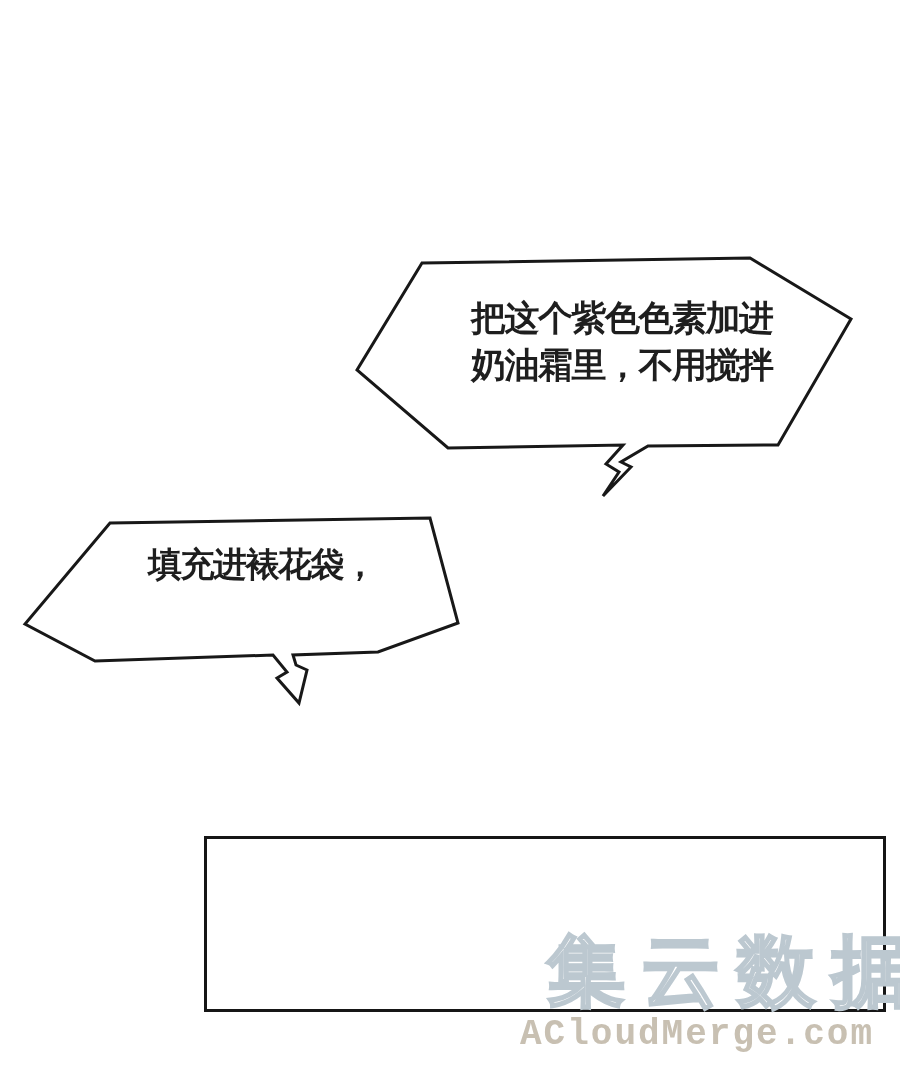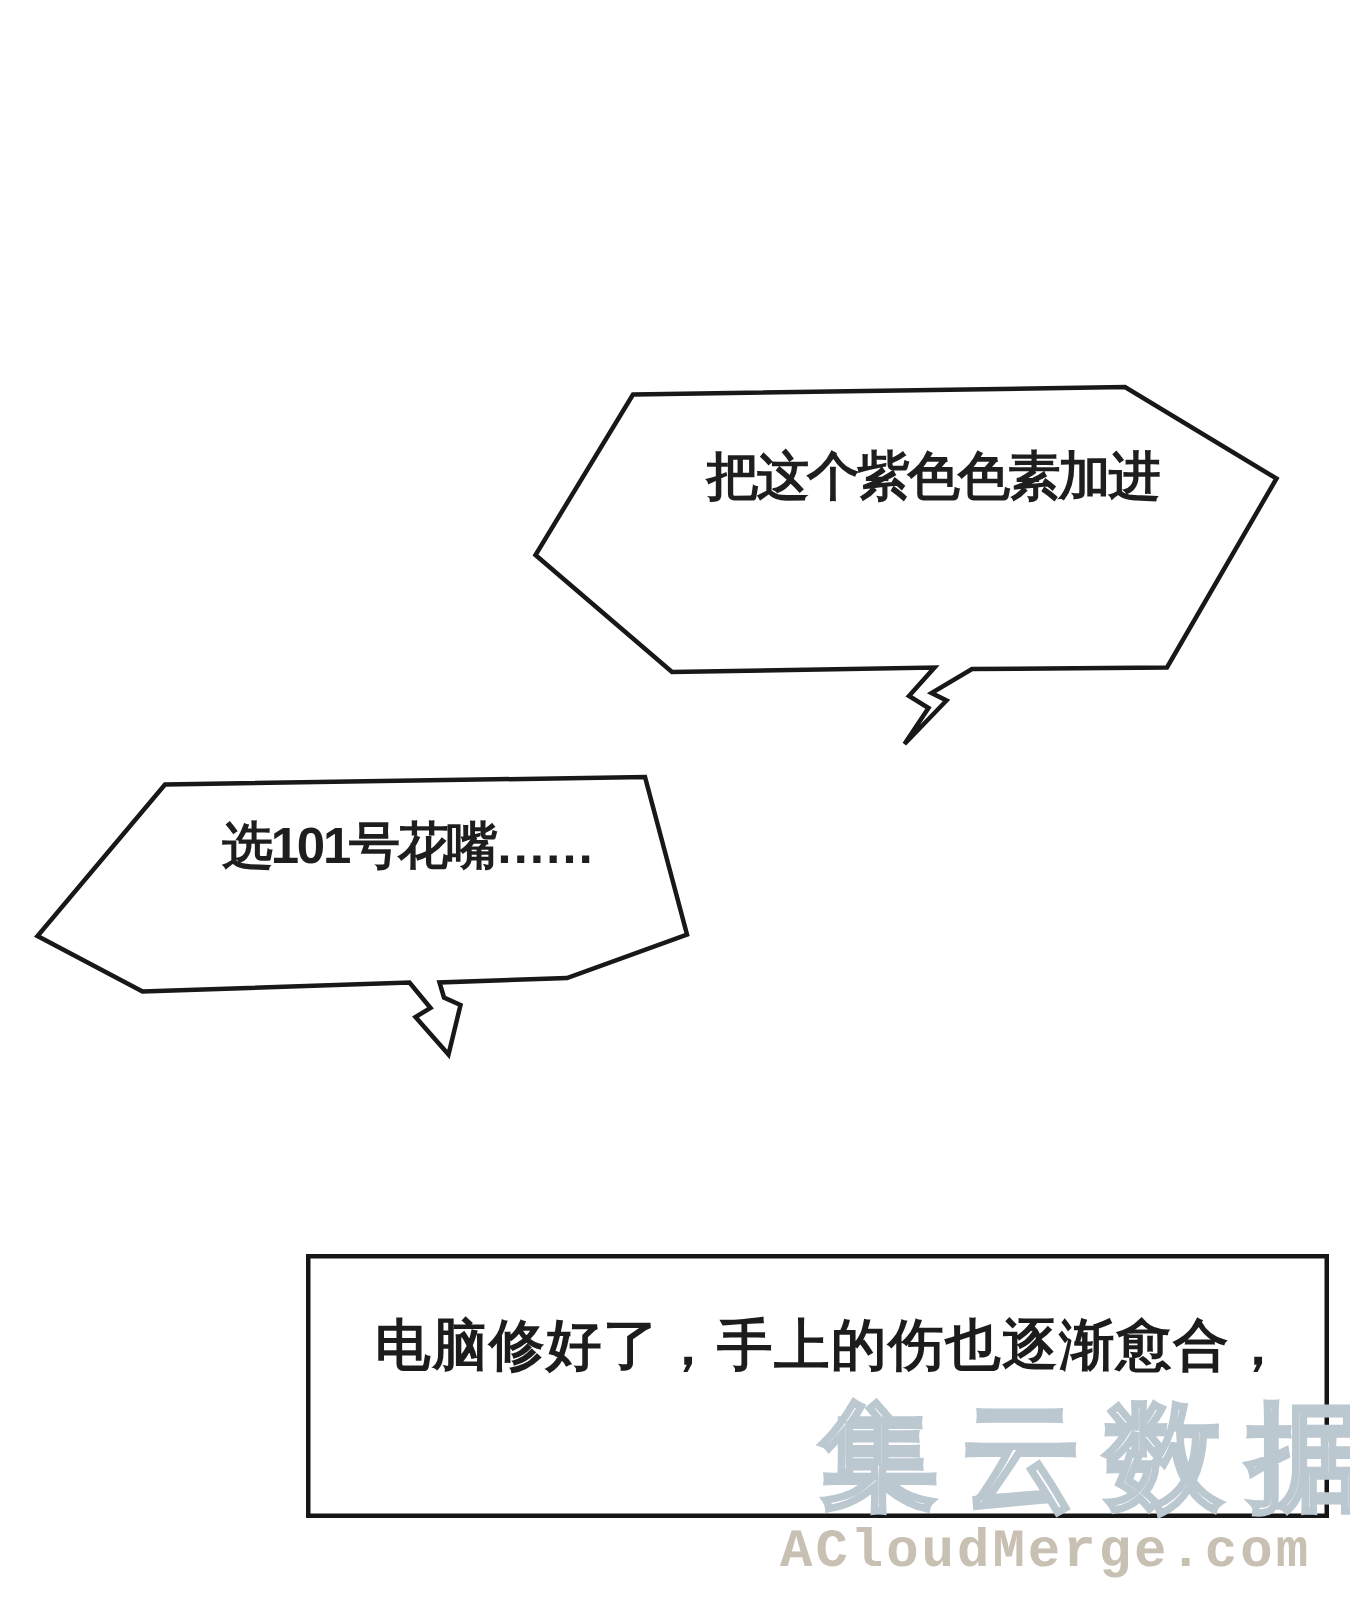--- a/index.html
+++ b/index.html
@@ -96,28 +96,28 @@
 
 <div class="page">
 
   <svg class="balloons" viewBox="0 0 900 1070" xmlns="http://www.w3.org/2000/svg">
     <path class="balloon-shape" d="M422,263 L750,258 L851,319 L778,445 L648,446 L621,462 L631,467 L603,496 L619,472 L606,464 L623,445 L448,448 L357,370 Z"></path>
     <path class="balloon-shape" d="M110,523 L430,518 L458,623 L378,652 L293,655 L296,665 L307,670 L299,703 L277,678 L287,672 L273,655 L95,661 L25,624 Z"></path>
   </svg>
 
   <div class="speech-text bubble1-text">
     <div>把这个紫色色素加进</div>
+    <div>奶油霜里，不用搅拌</div>
   </div>
 
   <div class="speech-text bubble2-text">
-    <div>选101号花嘴……</div>
+    <div>填充进裱花袋，</div>
   </div>
 
   <div class="narration-box">
     <div class="narration-text">
-      <div>电脑修好了，手上的伤也逐渐愈合，</div>
     </div>
   </div>
 
   <div class="watermark-cn">集云数据</div>
   <div class="watermark-en">ACloudMerge.com</div>
 
 </div>
 
 </body></html>

